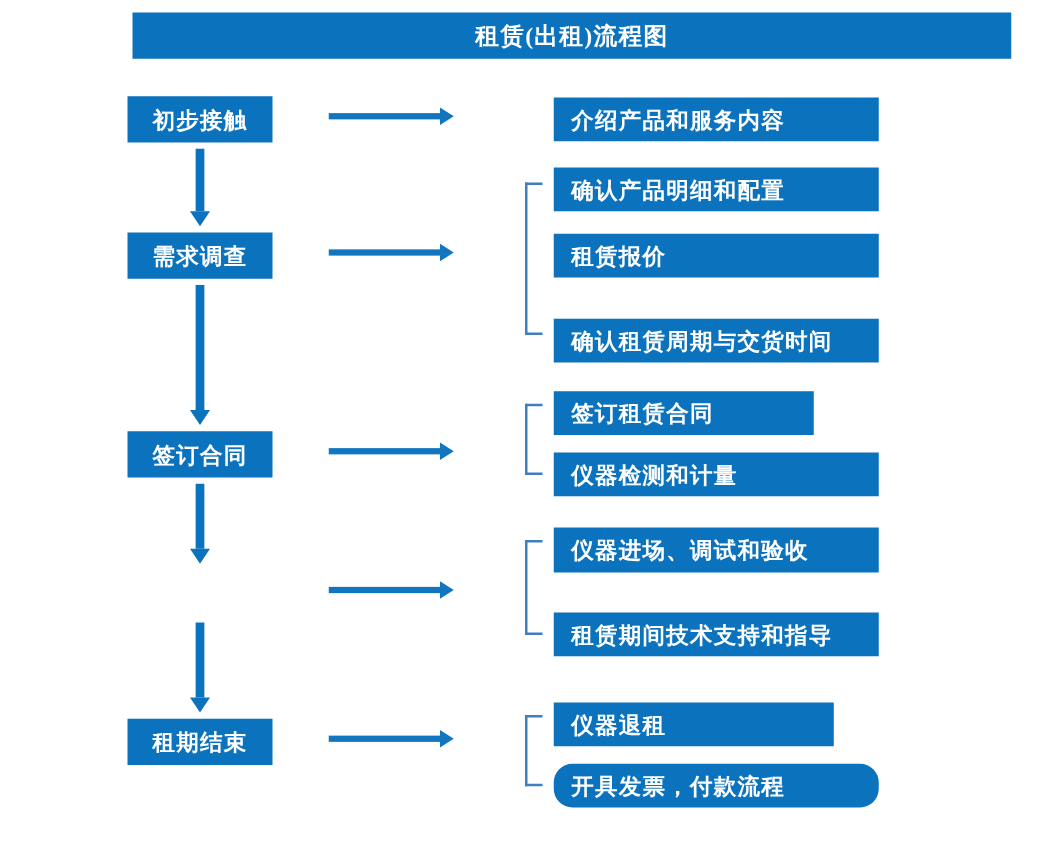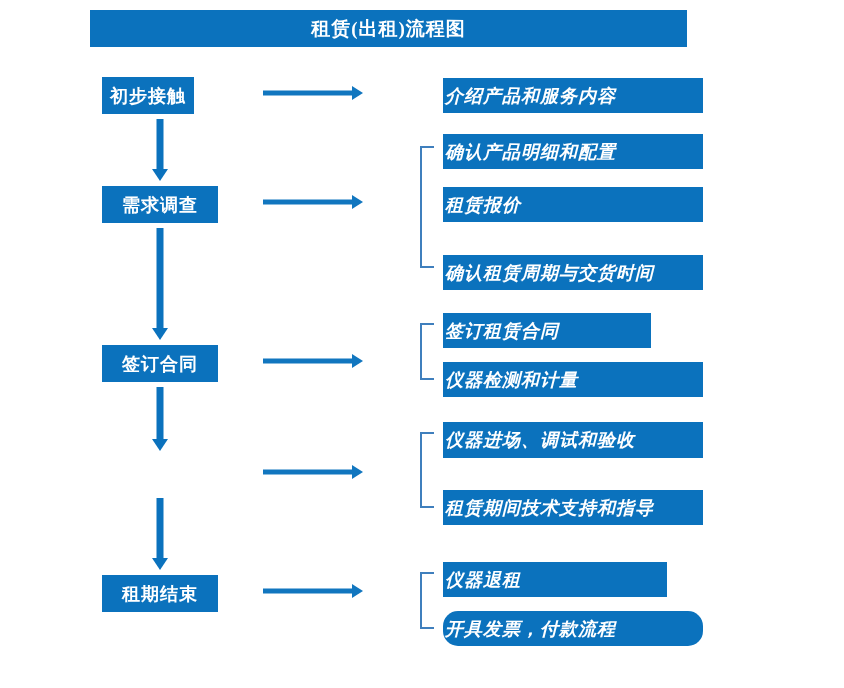--- a/index.html
+++ b/index.html
@@ -29,23 +29,22 @@
   .title-bar {
     justify-content: center;
     font-size: 19px;
   }
   .stage-box {
     justify-content: center;
     font-size: 18px;
   }
   .detail-box {
     justify-content: flex-start;
-    padding-left: 2px;
+    padding-left: 14px;
     font-size: 18px;
-    font-style: italic;
   }
   
   .v-arrow {
     position: absolute;
   }
   .v-arrow .stem {
     position: absolute;
     left: 50%;
     top: 0;
     transform: translateX(-50%);
@@ -93,23 +92,23 @@
     border-top: 2px solid #3f7fbd;
     border-bottom: 2px solid #3f7fbd;
     box-sizing: border-box;
   }
 </style>
 </head>
 <body>
 
 <div id="canvas">
 
-  <div class="box title-bar" style="left:90px; top:10px; width:597px; height:37px;">租赁(出租)流程图</div>
+  <div class="box title-bar" style="left:106px; top:10px; width:703px; height:37px;">租赁(出租)流程图</div>
 
-  <div class="box stage-box" style="left:102px; top:77px; width:92px; height:37px;">初步接触</div>
+  <div class="box stage-box" style="left:102px; top:77px; width:116px; height:37px;">初步接触</div>
 
   <div class="box stage-box" style="left:102px; top:186px; width:116px; height:37px;">需求调查</div>
 
   <div class="box stage-box" style="left:102px; top:345px; width:116px; height:37px;text-align:center;">签订合同</div>
 
 
   <div class="box stage-box" style="left:102px; top:575px; width:116px; height:37px;">租期结束</div>
 
   <div class="v-arrow" style="left:152px; top:119px; width:16px; height:62px;">
     <div class="stem" style="height:50px;"></div>

